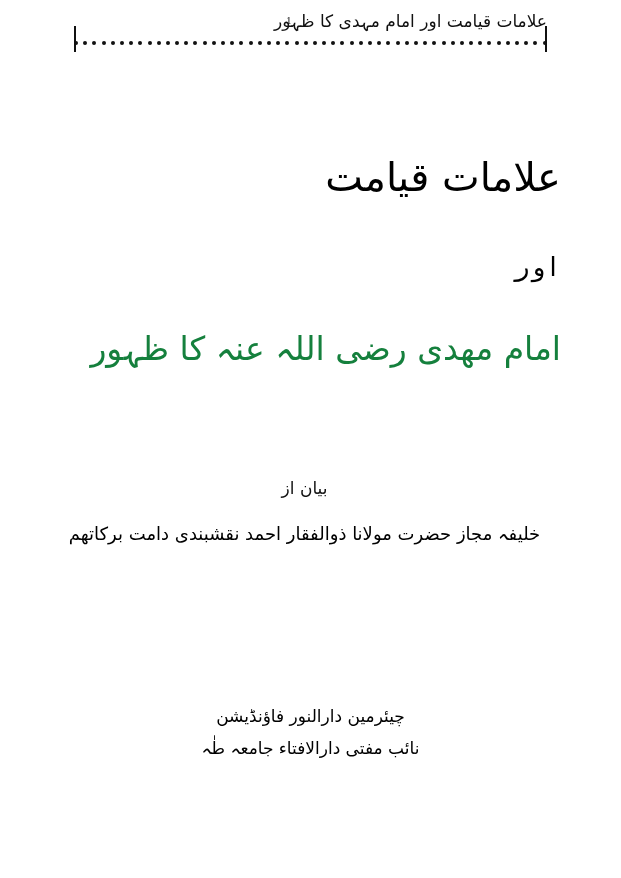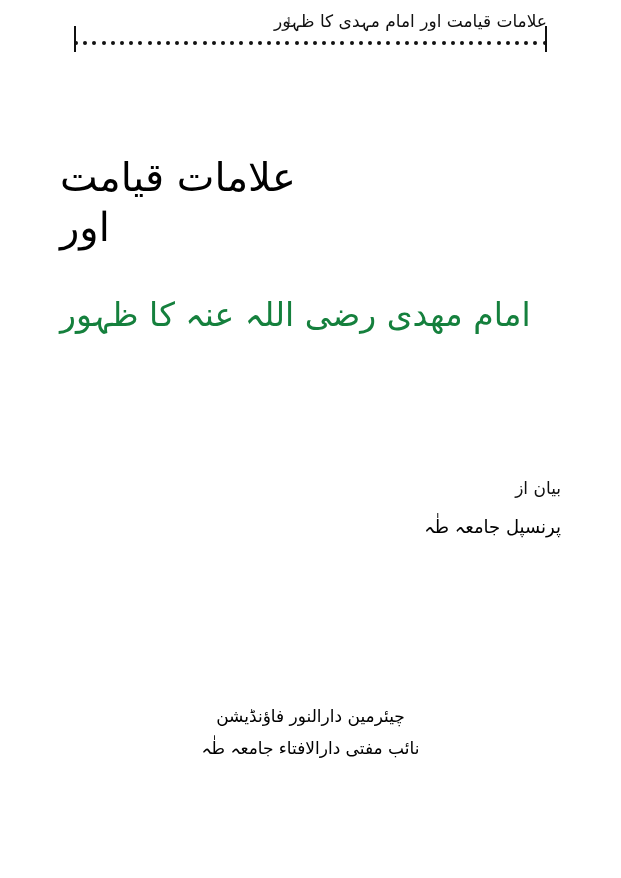--- a/index.html
+++ b/index.html
@@ -87,52 +87,53 @@
   }
   .rule-cap.left { left: 74px; }
   .rule-cap.right { right: 74px; }
 
   
   .content {
     position: absolute;
     top: 150px;
     left: 60px;
     right: 60px;
-    text-align: left;
+    text-align: right;
     direction: rtl;
   }
 
   .title-main {
     font-size: 40px;
     line-height: 1.35;
     font-family: "DejaVu Sans", sans-serif;
     font-weight: 400;
     color: #000;
     letter-spacing: 0.5px;
   }
   .title-conj {
-    font-size: 40px;
-    font-family: Liberation Sans, sans-serif;
+    font-size: 26px;
+    margin-top: 48px;
+    font-family: Liberation Mono, monospace;
     color: #000;
   }
   .title-second {
     font-size: 33px;
     margin-top: 42px;
     line-height: 1.4;
     font-family: "DejaVu Sans", sans-serif;
     color: #15803d;
   }
 
   
   .author-block {
     position: absolute;
     top: 478px;
     left: 48px;
     right: 60px;
-    text-align: right;
+    text-align: center;
     direction: rtl;
   }
   .byline {
     font-size: 17px;
     color: #111;
     letter-spacing: 0.5px;
   }
   .author-name {
     font-size: 28px;
     margin-top: 18px;
@@ -235,21 +236,21 @@
     </div>
 
   <div class="content">
     <div class="title-main">علامات قیامت</div>
     <div class="title-conj">اور</div>
     <div class="title-second">امام مھدی رضی اللہ عنہ کا ظہور</div>
   </div>
 
   <div class="author-block">
     <div class="byline">بیان از</div>
-    <div class="author-role">پرنسپل جامعہ طٰہ</div>
+    <div class="author-title">خلیفہ مجاز حضرت مولانا ذوالفقار احمد نقشبندی دامت برکاتھم</div>
   </div>
 
   <div class="affiliations">
     <div class="affiliation">چیئرمین دارالنور فاؤنڈیشن</div>
     <div class="affiliation">نائب مفتی دارالافتاء جامعہ طٰہ</div>
   </div>
 
 </div>
 
 </body></html>

